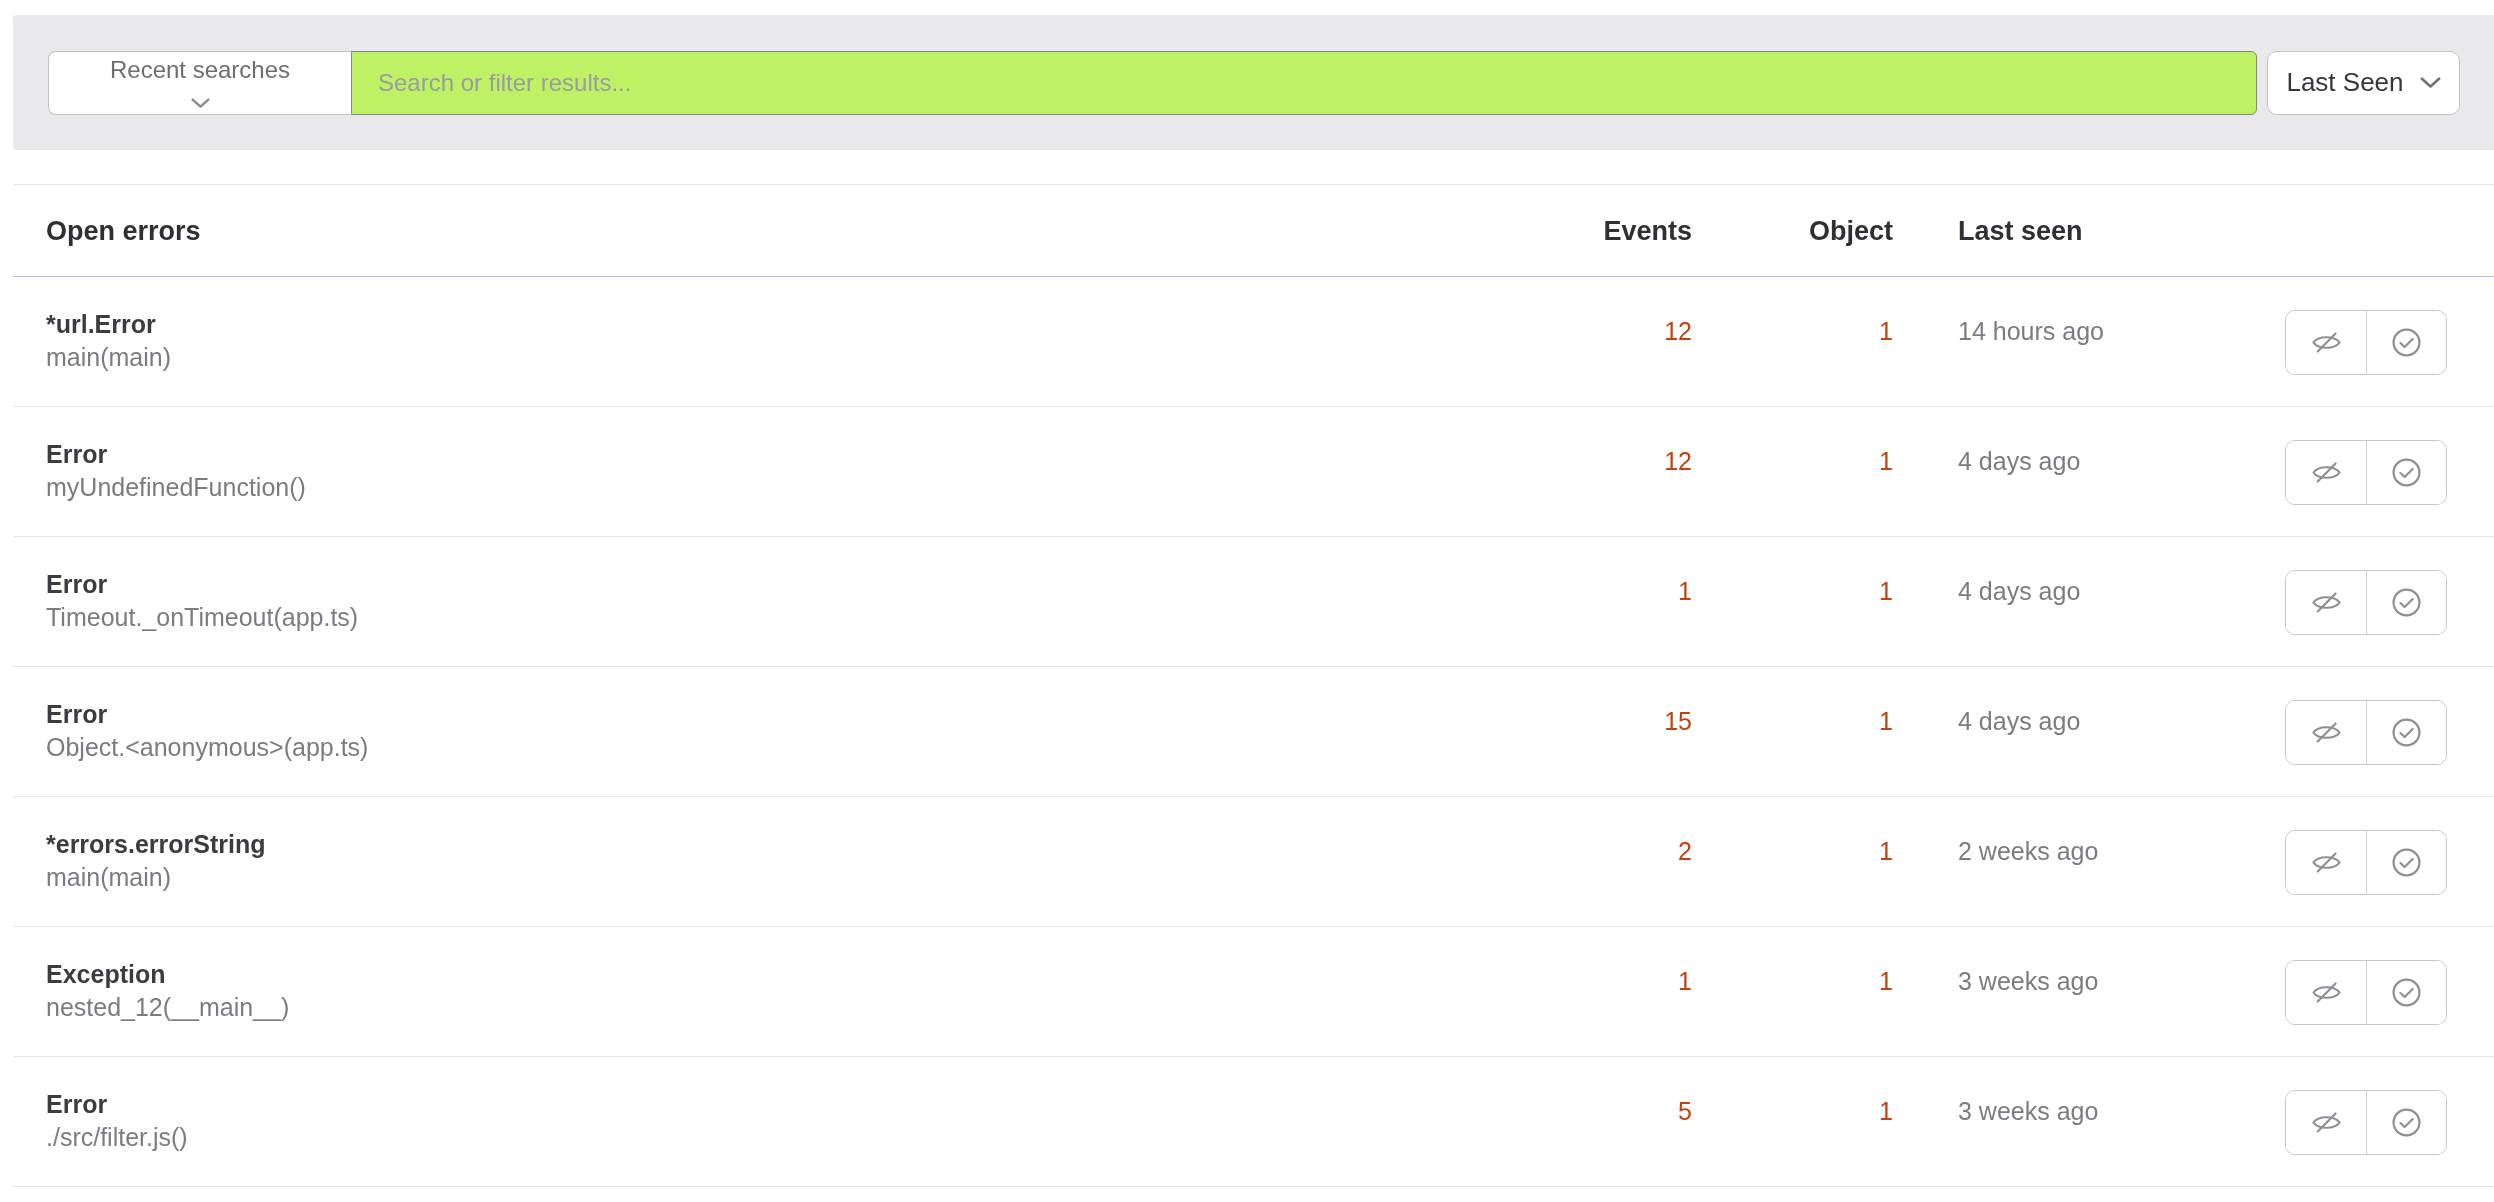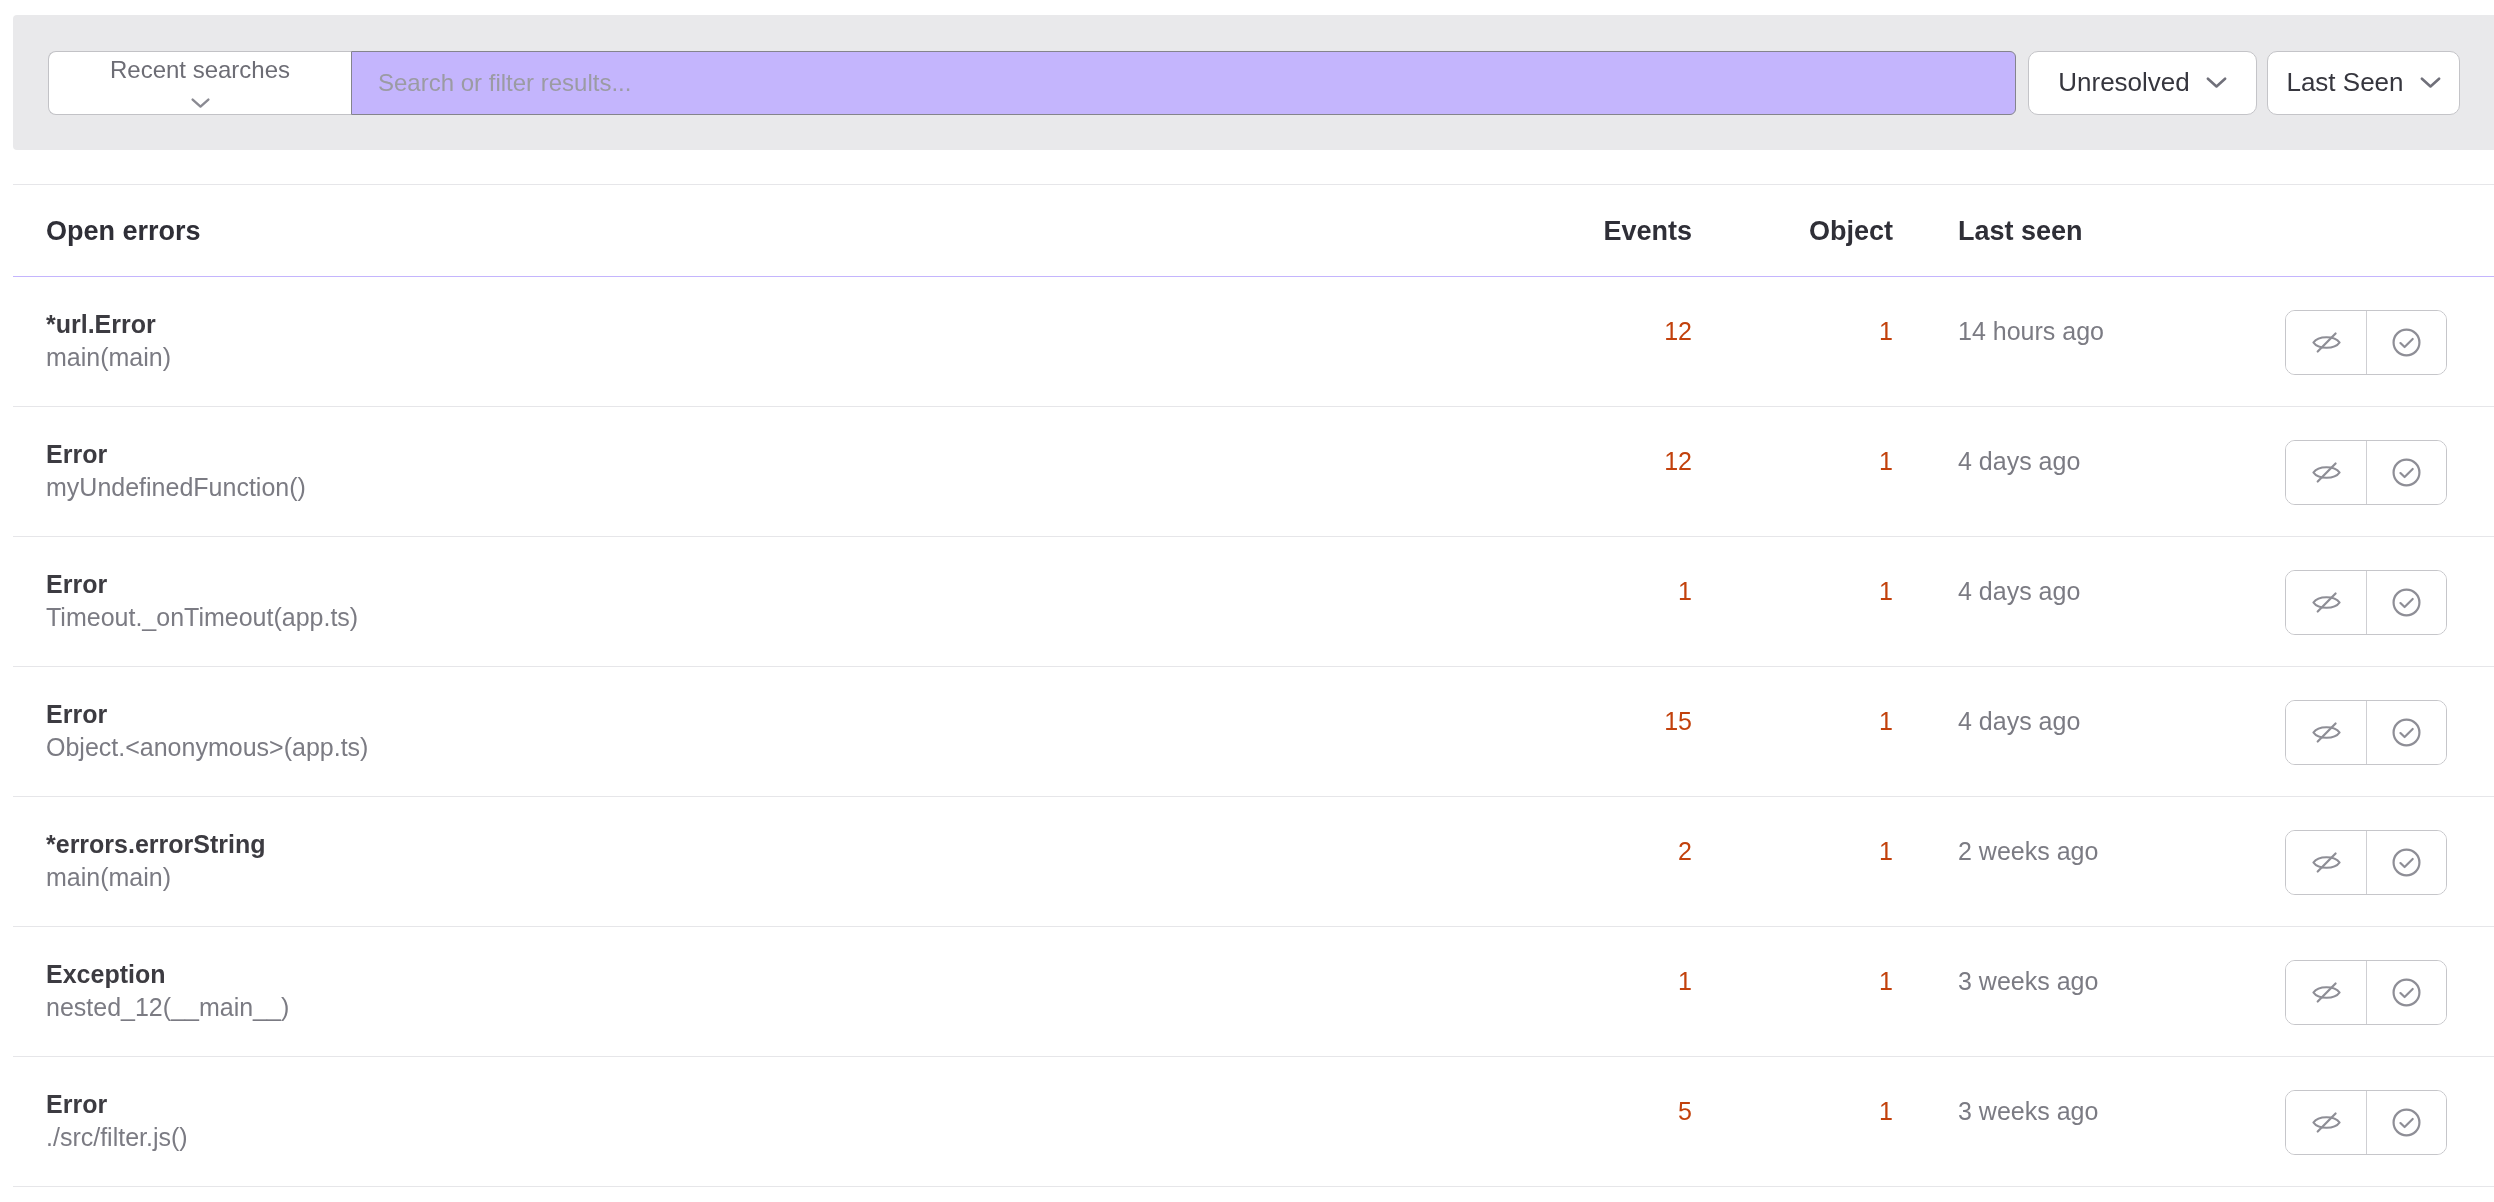--- a/index.html
+++ b/index.html
@@ -31,21 +31,21 @@
     display: flex; align-items: center; justify-content: center;
     gap: 14px;
     font-size: 24px; color: #6d6d75;
     cursor: pointer;
     flex-direction: column;
   }
   .search-input {
     flex: 1 1 auto; height: 64px;
     border: 1px solid #84848c;
     border-radius: 0 6px 6px 0;
-    background: #c4b5fd;
+    background: #bef264;
     font-family: "Liberation Sans", sans-serif;
     font-size: 24px; color: #3c3b41;
     padding: 0 26px;
     outline: none;
   }
   .search-input::placeholder { color: #9b9ba3; }
   .filter-btn {
     height: 64px;
     background: #ffffff;
     border: 1px solid #c4c4c8;
@@ -105,26 +105,20 @@
 <div class="filter-bar">
   <div class="search-group">
     <div class="recent-searches">
       <span>Recent searches</span>
       <svg class="icon" width="19" height="11" viewBox="0 0 12 7" fill="none" stroke="#8a8a92" stroke-width="1.5" stroke-linecap="round" stroke-linejoin="round">
           <polyline points="1,1 6,5.5 11,1"></polyline>
         </svg>
     </div>
     <input class="search-input" type="text" placeholder="Search or filter results..." style="">
   </div>
-  <div class="filter-btn status-btn">
-    <span>Unresolved</span>
-    <svg class="icon" width="21" height="12" viewBox="0 0 12 7" fill="none" stroke="#70707a" stroke-width="1.5" stroke-linecap="round" stroke-linejoin="round">
-        <polyline points="1,1 6,5.5 11,1"></polyline>
-      </svg>
-  </div>
   <div class="filter-btn sort-btn">
     <span>Last Seen</span>
     <svg class="icon" width="21" height="12" viewBox="0 0 12 7" fill="none" stroke="#70707a" stroke-width="1.5" stroke-linecap="round" stroke-linejoin="round">
         <polyline points="1,1 6,5.5 11,1"></polyline>
       </svg>
   </div>
 </div>
 
 <div class="issues-table">
   <div class="table-header">

